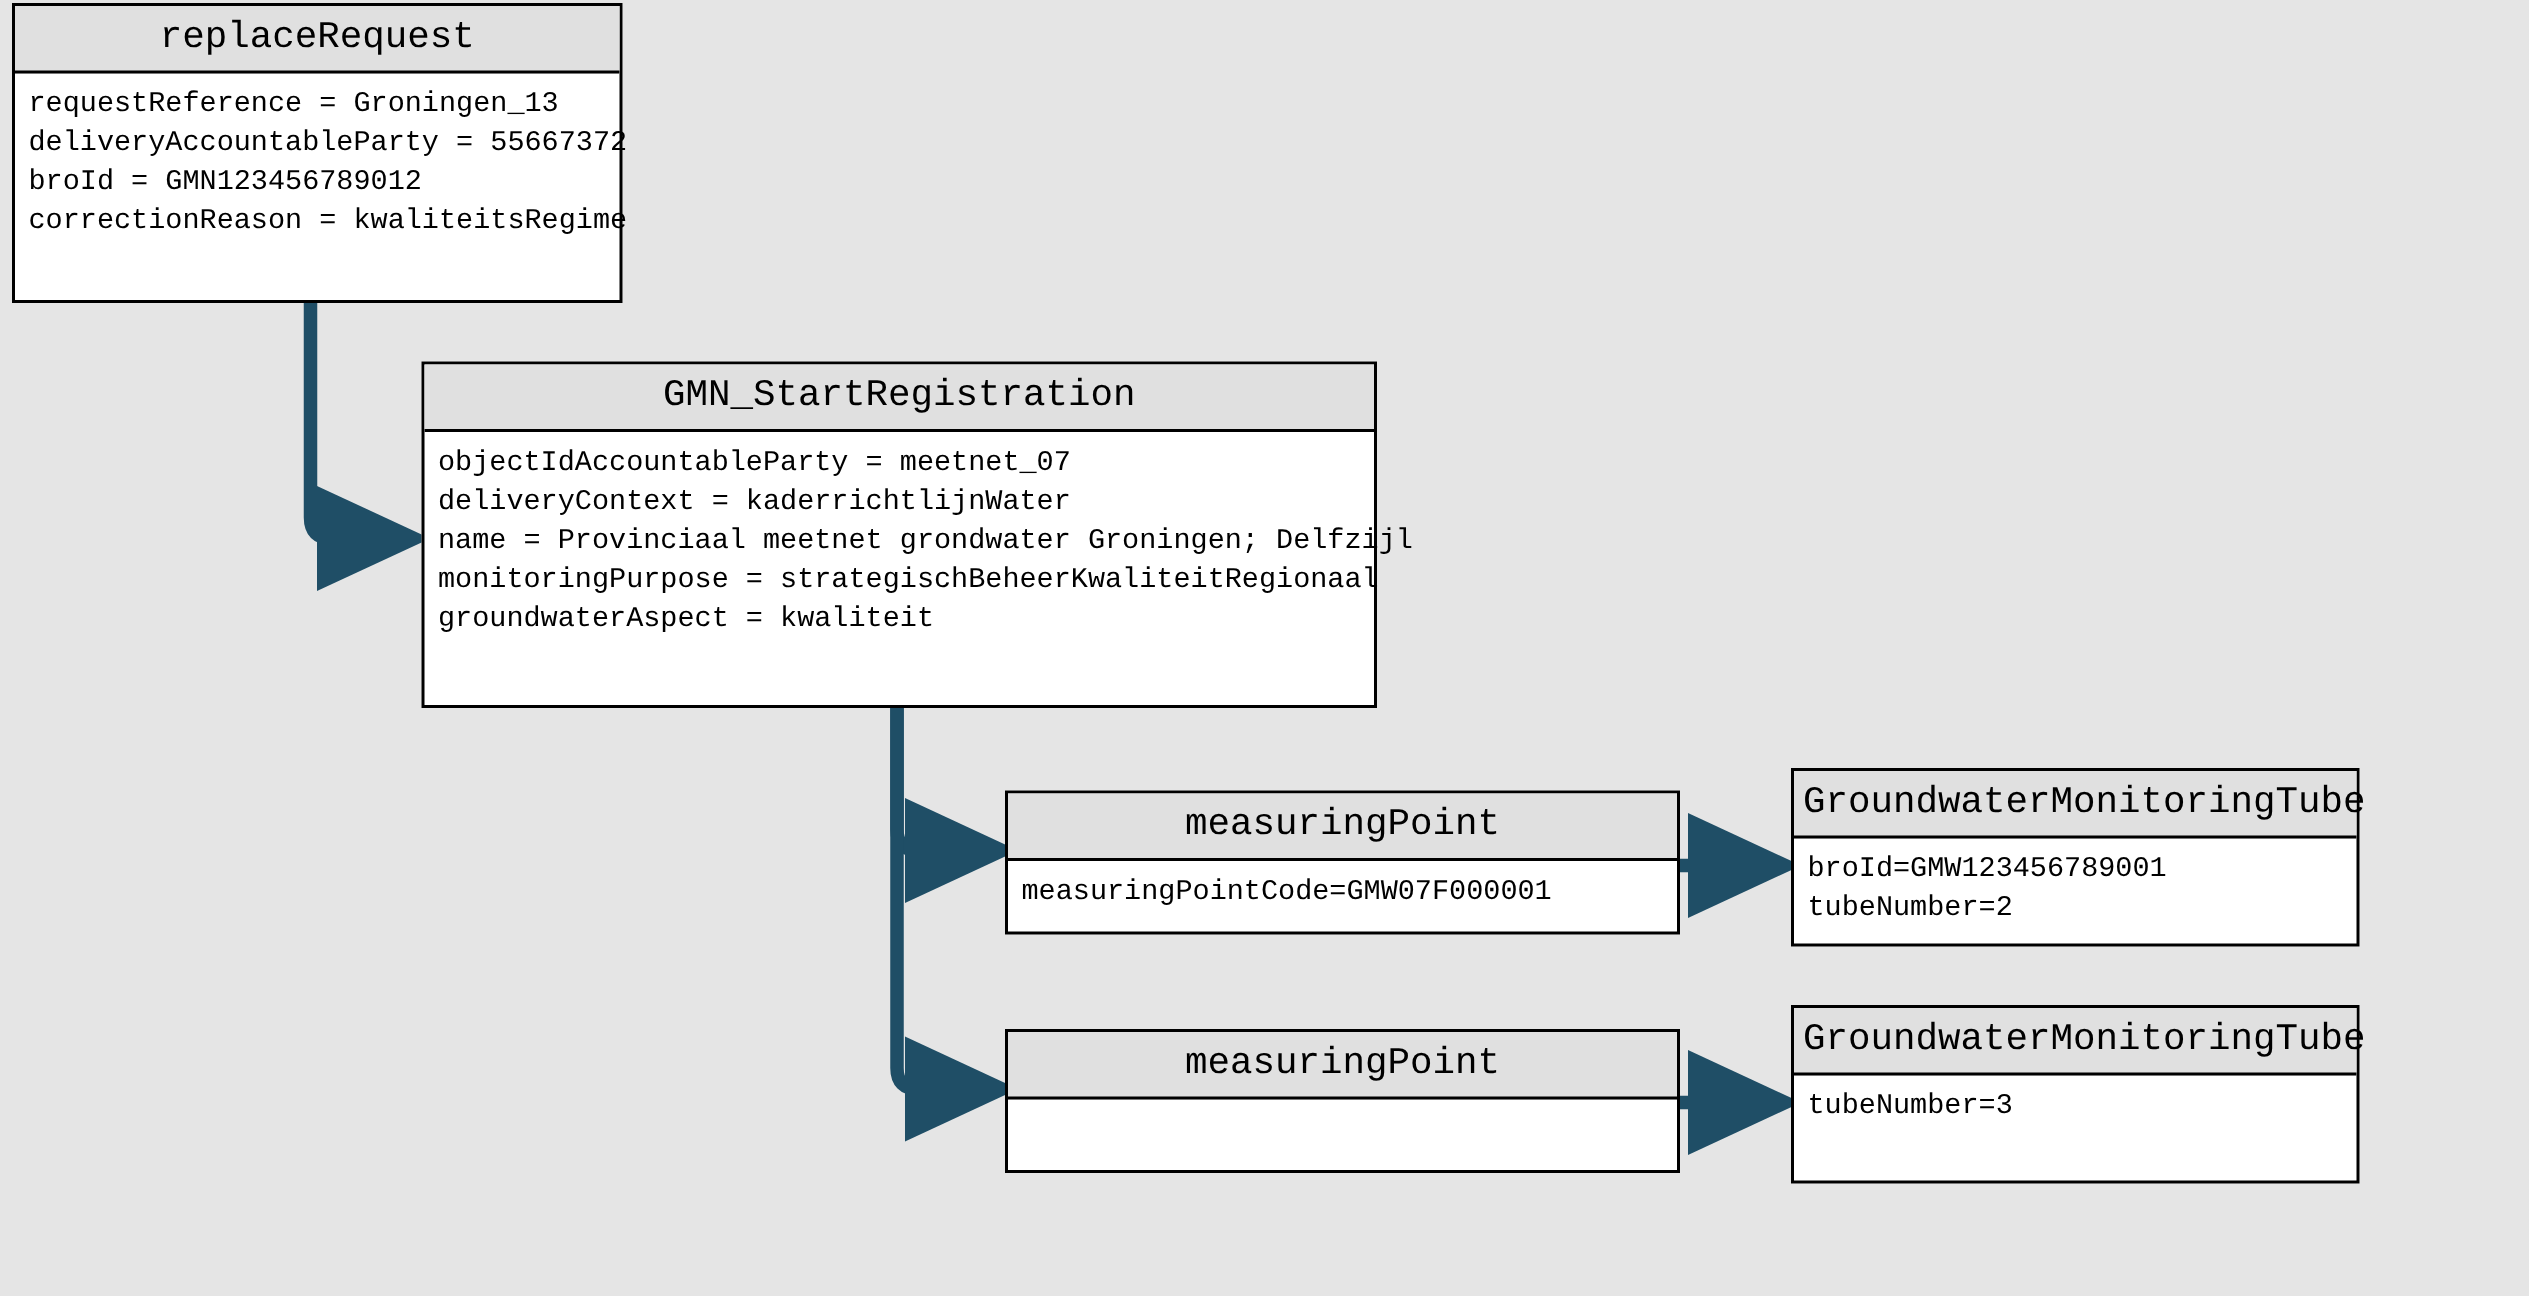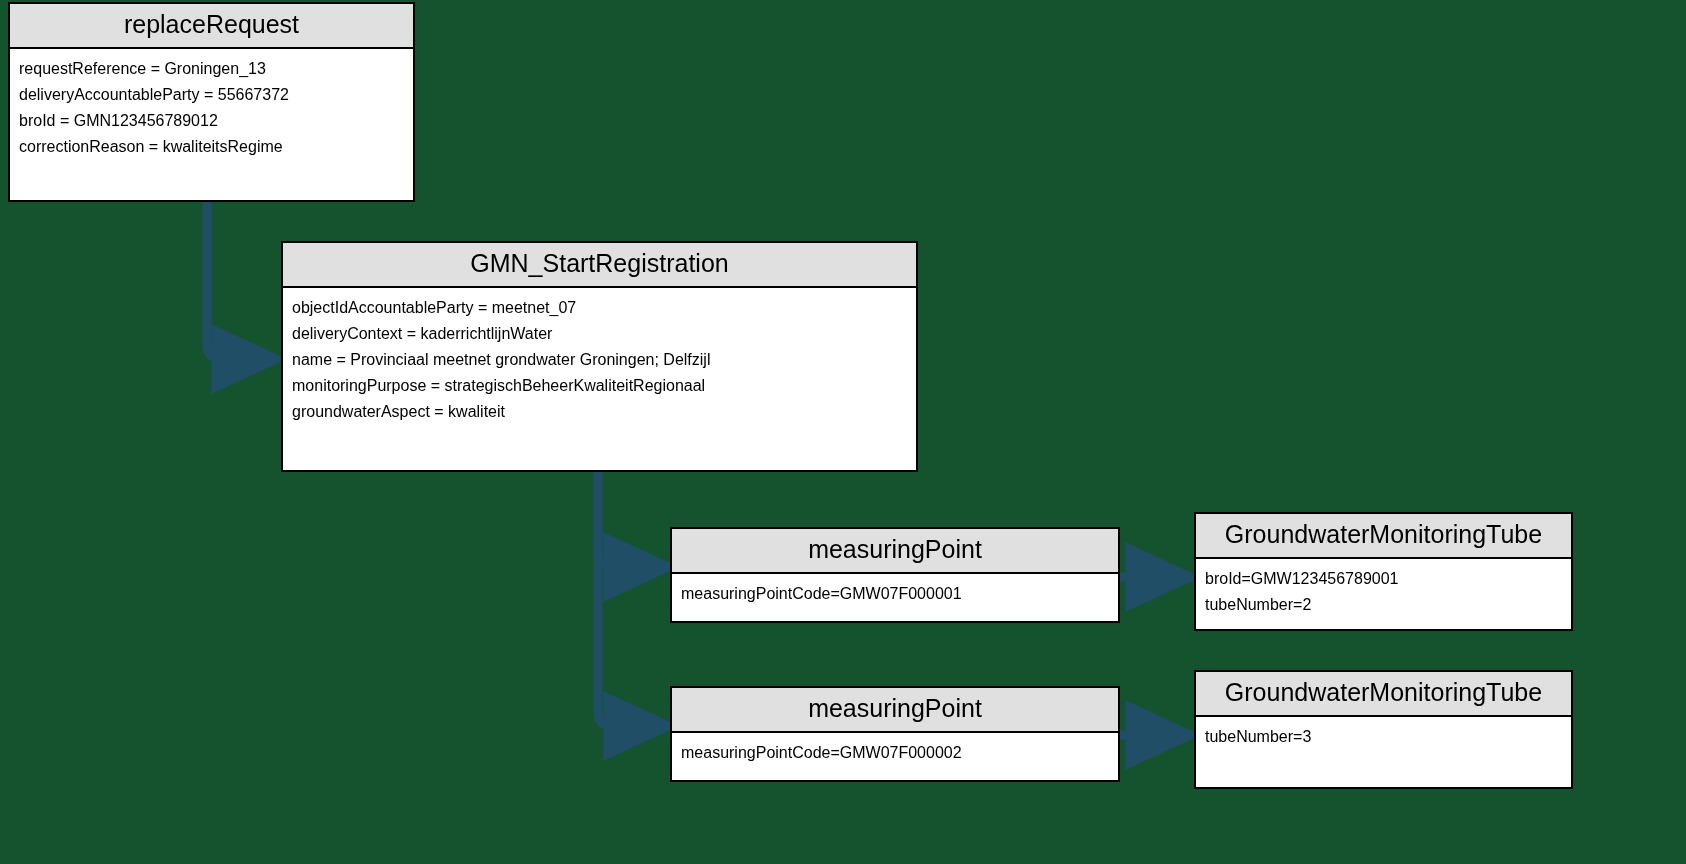--- a/index.html
+++ b/index.html
@@ -4,22 +4,22 @@
 <style>
   html, body {
     margin: 0;
     padding: 0;
     background: #ffffff;
   }
   #canvas {
     position: relative;
     width: 1686px;
     height: 864px;
-    background: #14532d;
-    font-family: Liberation Sans, sans-serif;
+    background: #e5e5e5;
+    font-family: Liberation Mono, monospace;
     overflow: hidden;
   }
   .uml-box {
     position: absolute;
     box-sizing: border-box;
     border: 2px solid #000000;
     background: #ffffff;
   }
   .uml-header {
     box-sizing: border-box;
@@ -29,21 +29,21 @@
     color: #000000;
     font-size: 25px;
     line-height: 1.1;
     padding: 7px 6px 8px 6px;
     white-space: nowrap;
   }
   .uml-body {
     box-sizing: border-box;
     padding: 7px 9px 8px 9px;
     color: #000000;
-    font-size: 16px;
+    font-size: 19px;
     line-height: 26px;
   }
   .uml-body .attr {
     white-space: nowrap;
     display: block;
   }
   .connector {
     position: absolute;
     pointer-events: none;
   }
@@ -97,23 +97,20 @@
 
   <div class="uml-box" style="left:670px; top:527px; width:450px; height:96px;">
     <div class="uml-header">measuringPoint</div>
     <div class="uml-body">
       <span class="attr">measuringPointCode=GMW07F000001</span>
     </div>
   </div>
 
   <div class="uml-box" style="left:670px; top:686px; width:450px; height:96px;">
     <div class="uml-header">measuringPoint</div>
-    <div class="uml-body">
-      <span class="attr">measuringPointCode=GMW07F000002</span>
-    </div>
   </div>
 
   <div class="uml-box" style="left:1194px; top:512px; width:379px; height:119px;">
     <div class="uml-header">GroundwaterMonitoringTube</div>
     <div class="uml-body">
       <span class="attr">broId=GMW123456789001</span>
       <span class="attr">tubeNumber=2</span>
     </div>
   </div>
 

